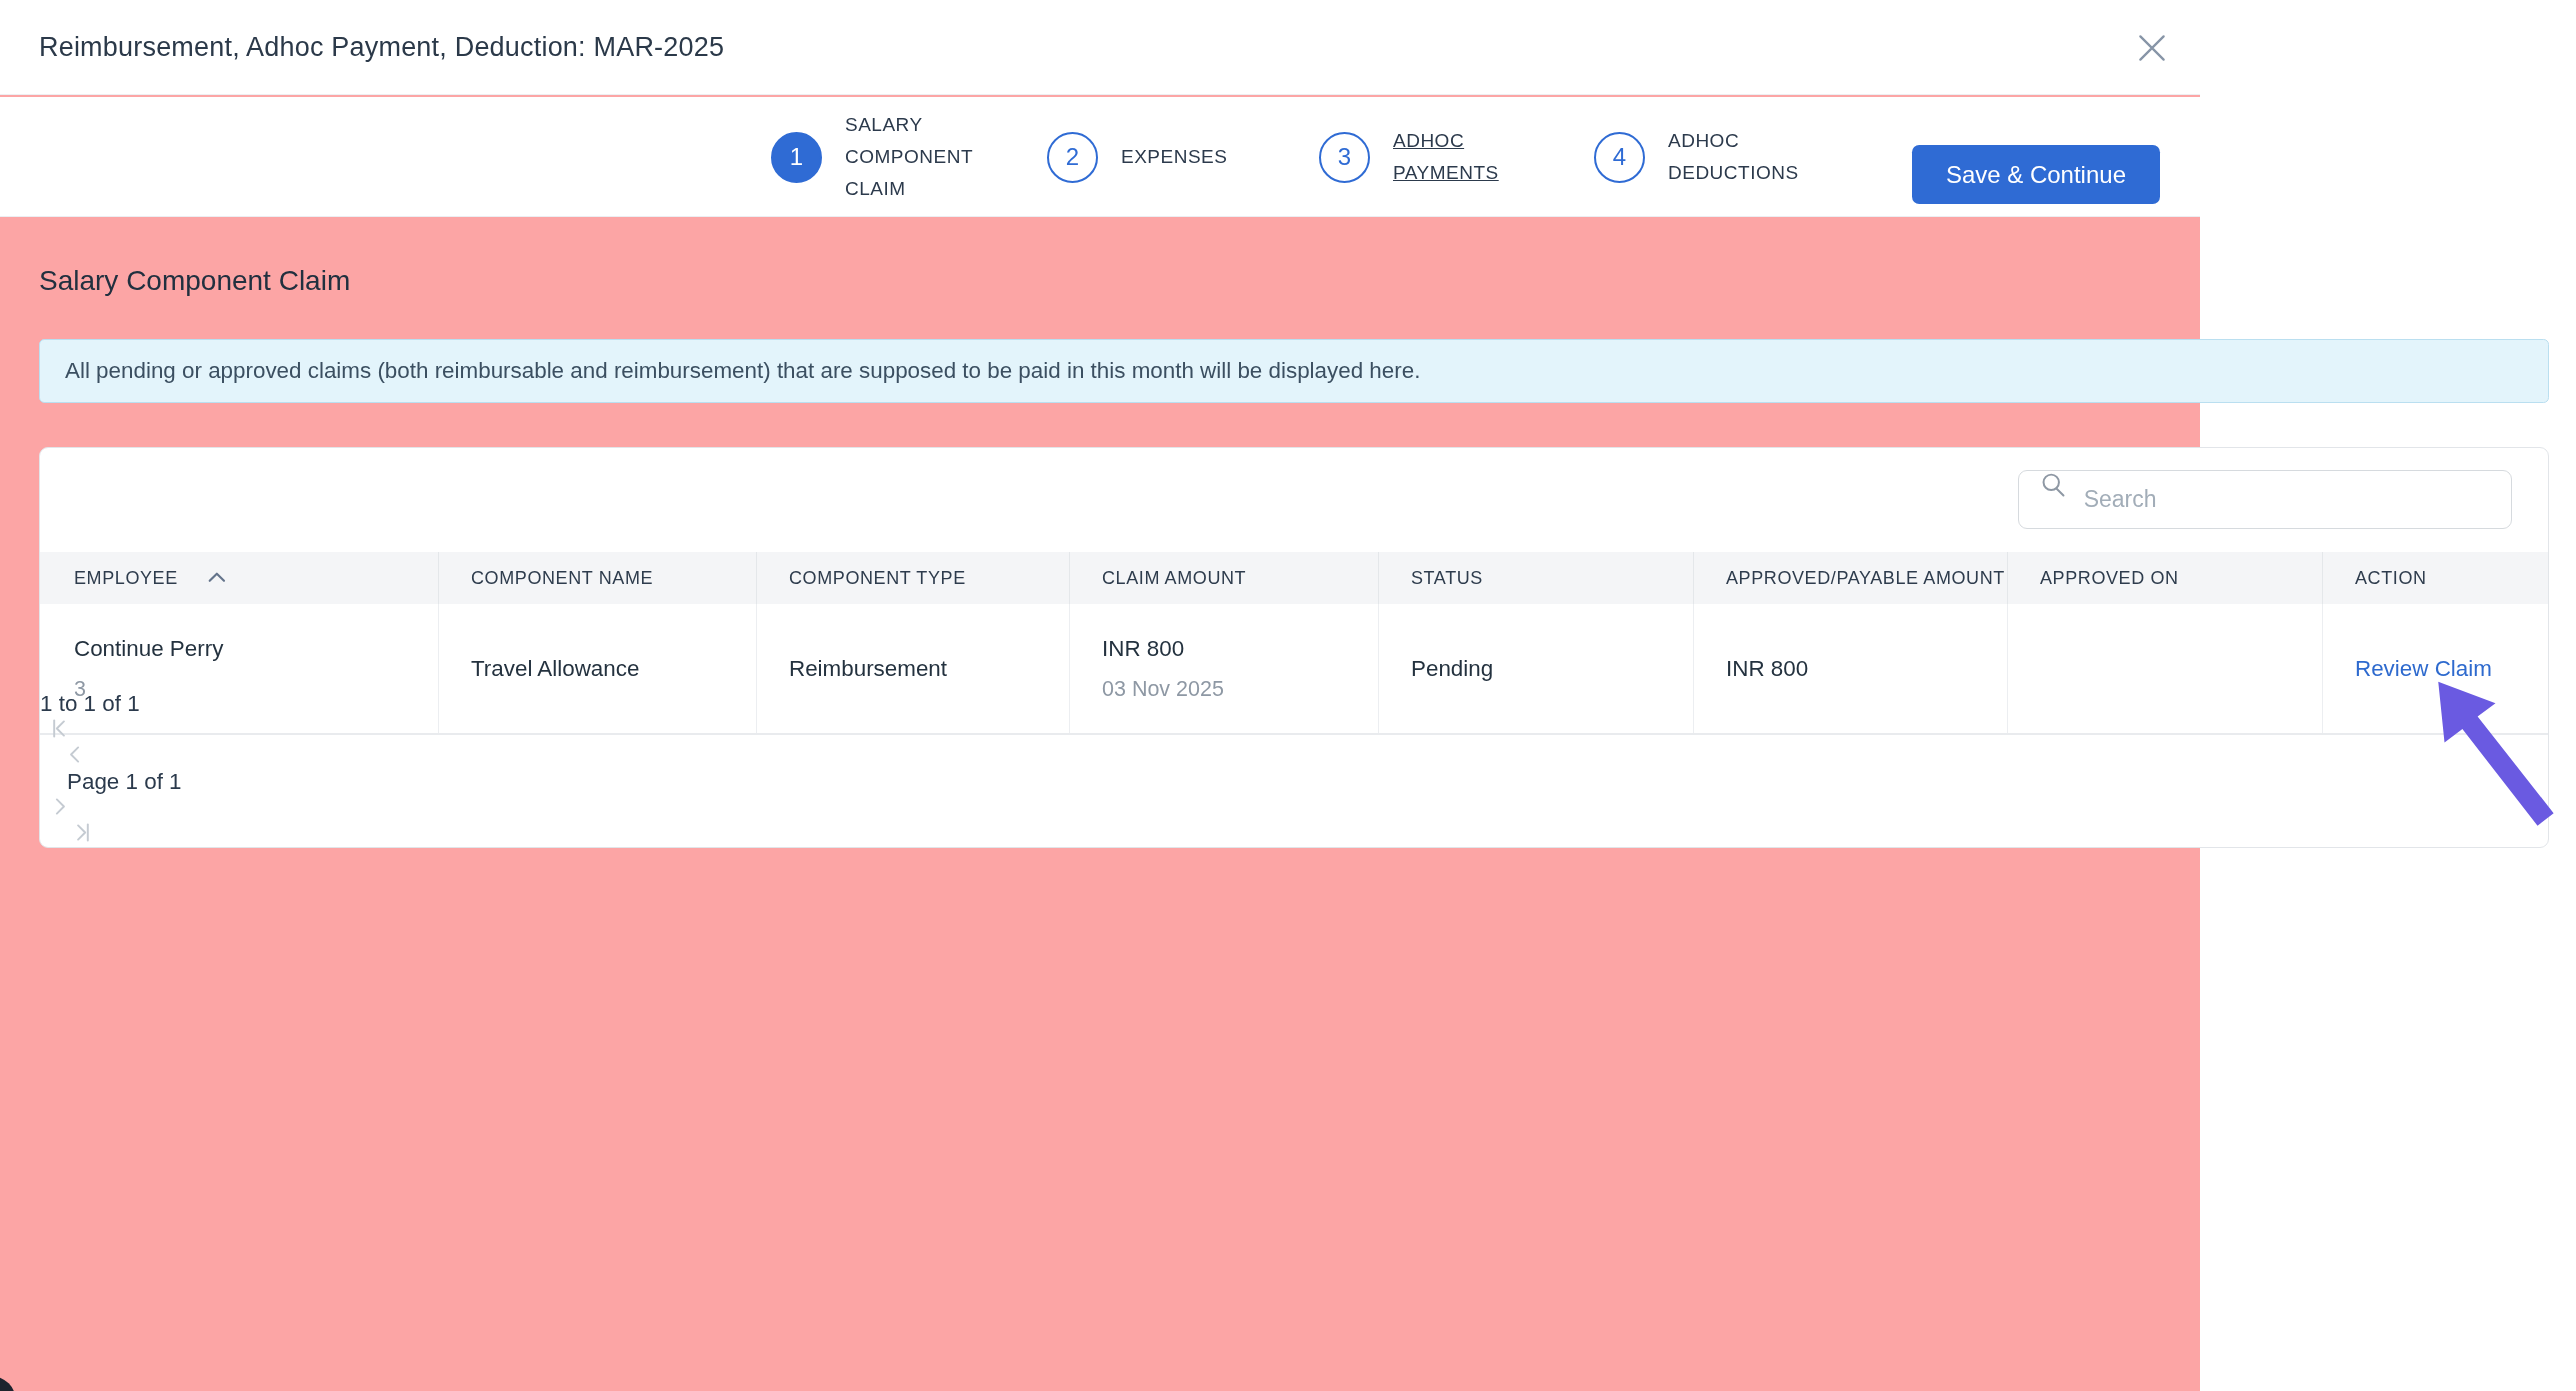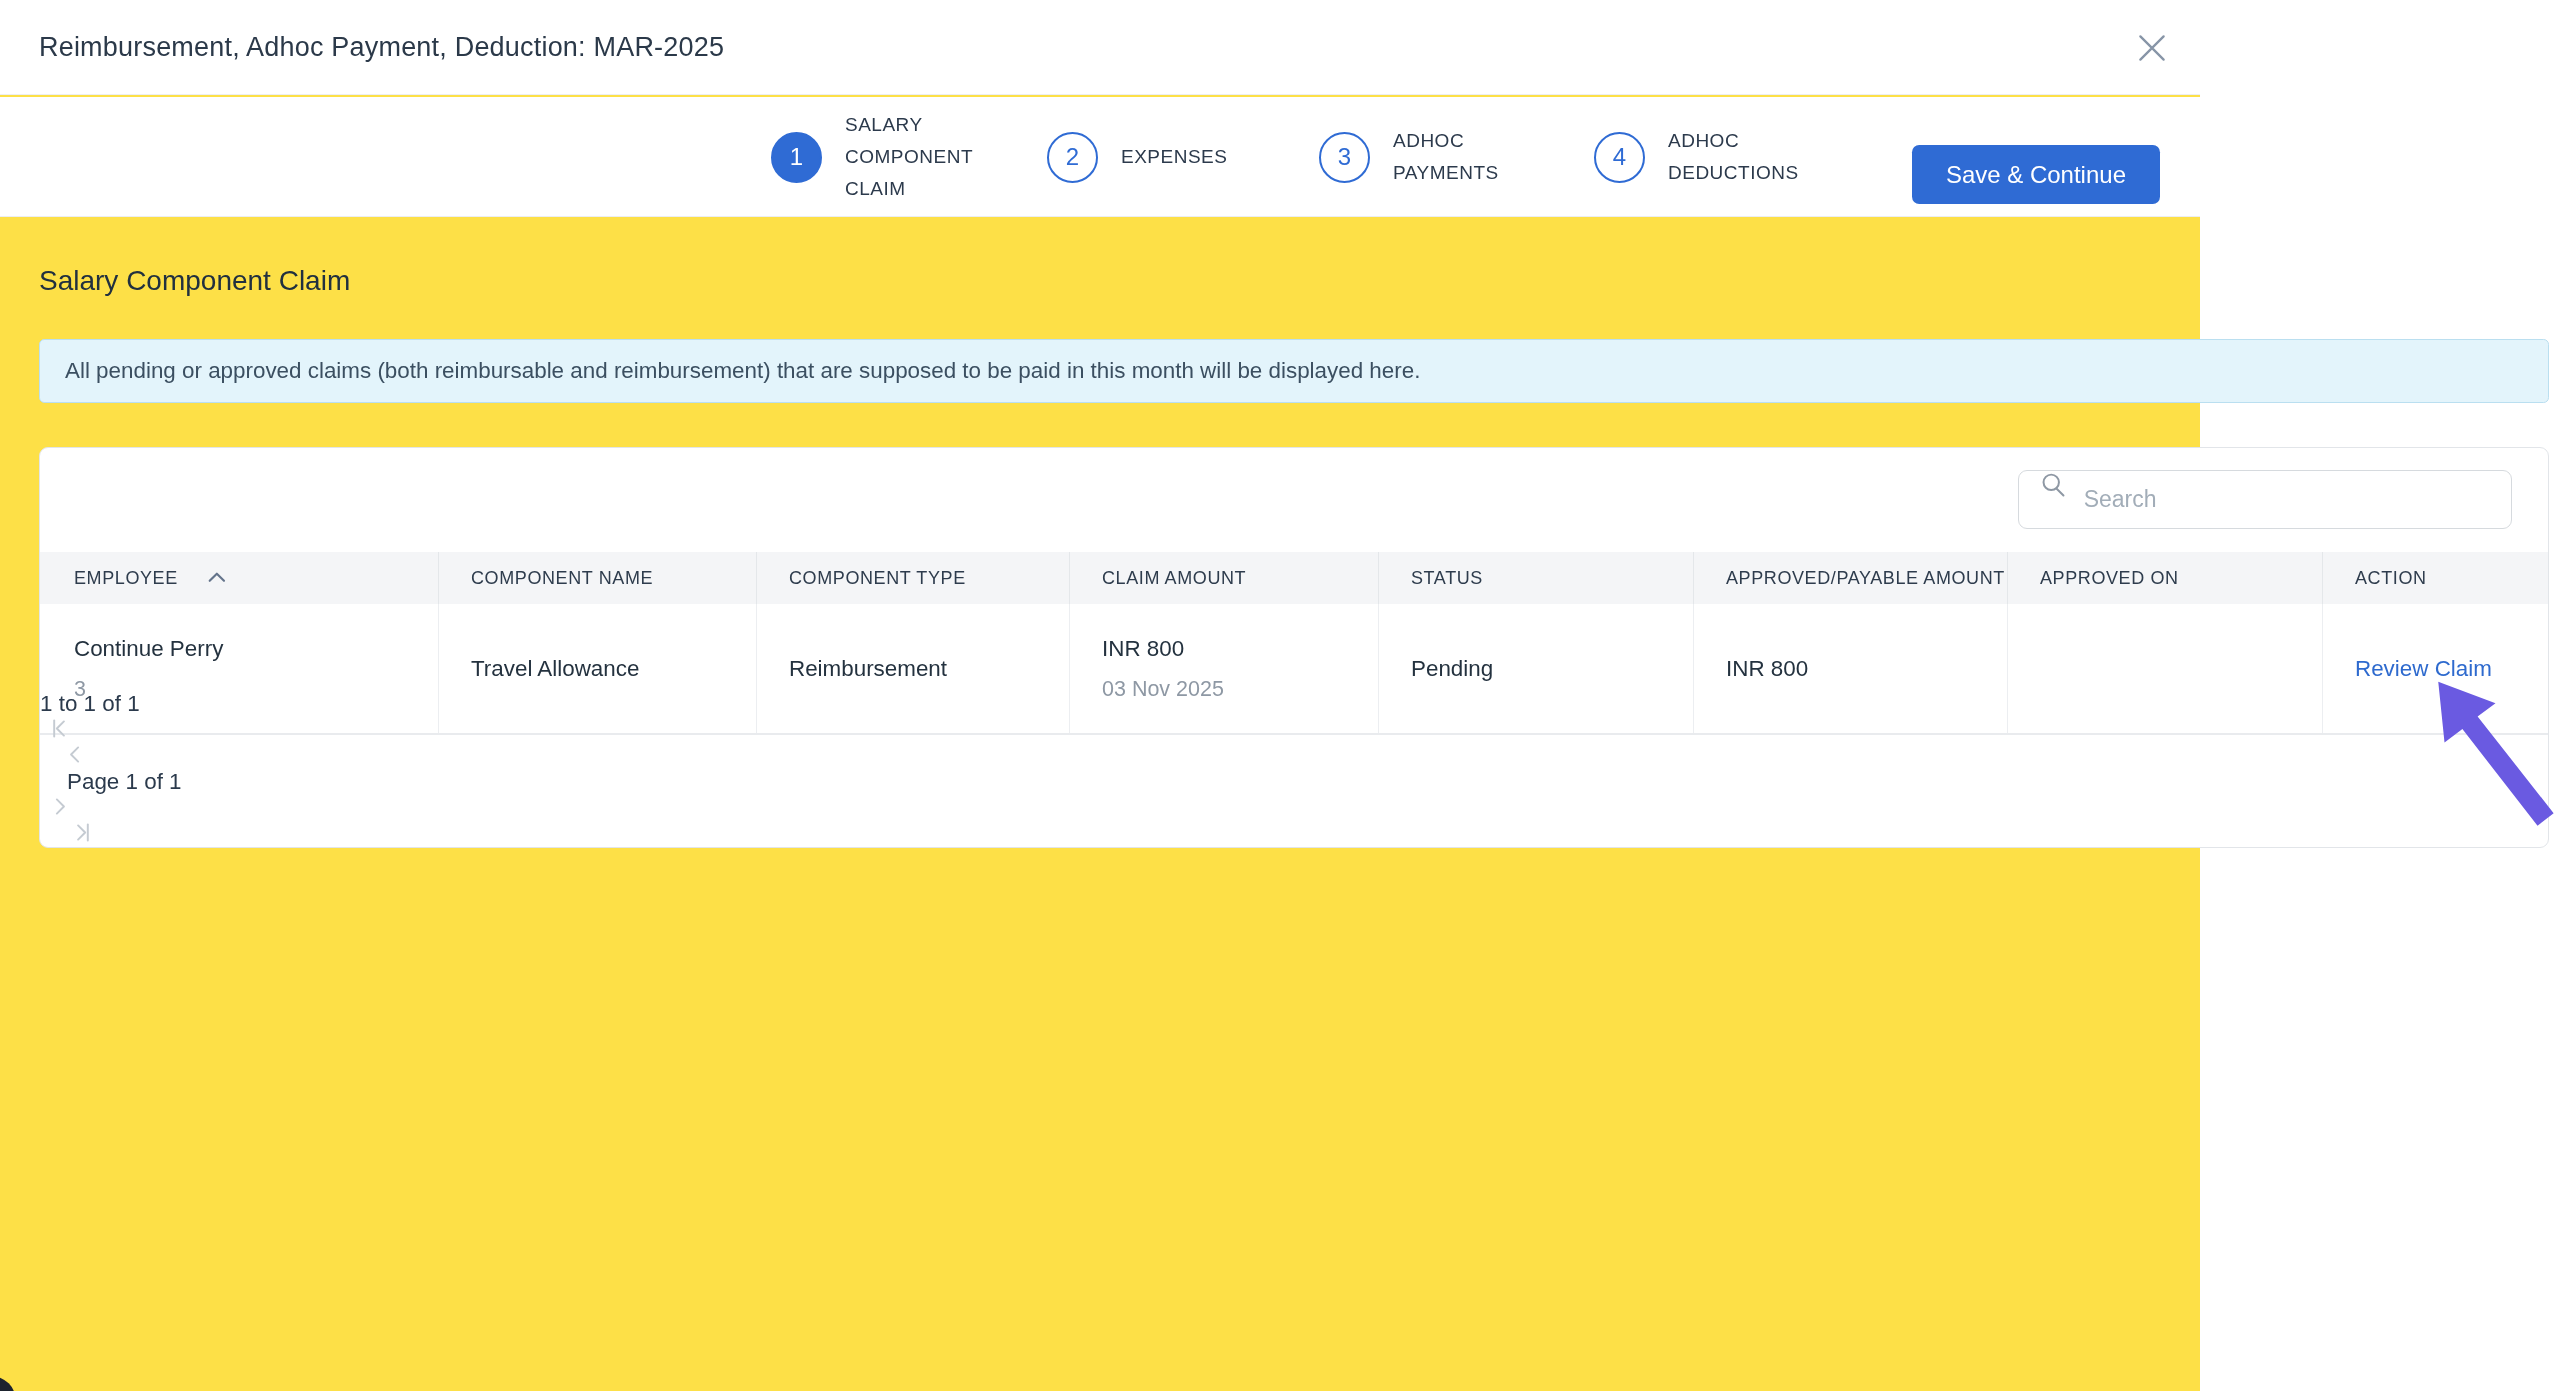--- a/index.html
+++ b/index.html
@@ -1,37 +1,37 @@
 <!DOCTYPE html>
 <html style="--color-primary: #2f6bd4; --color-link: #2e6ace; --color-arrow: #6a5ae1; --color-banner_bg: #e3f4fb; --color-banner_border: #badff0; --color-header_bg: #f4f5f7; --color-text_dark: #28394b; --color-text_muted: #8e98a4; --color-border: #e4e7ea; --color-icon_disabled: #c5cbd2; --color-close_icon: #8795a7; --color-corner_widget: #1d232e;font-size:14.3px"><head>
 <meta charset="utf-8">
 <style>
   * { margin:0; padding:0; box-sizing:border-box; }
   html,body { width:2576px; height:1392px; background:#ffffff; overflow:hidden;
               font-family:"Liberation Sans","DejaVu Sans",sans-serif; }
-  .page { position:relative; width:2200px; height:1392px; background:#fde047; }
+  .page { position:relative; width:2200px; height:1392px; background:#fca5a5; }
 
   
   .titlebar { position:absolute; top:0; left:0; right:0; height:95px; background:#fff;
               border-bottom:1.8px solid #edeff2; display:flex; align-items:center; }
   .modal-title { margin-left:39px; font-size:27px; font-weight:500; color:#2b3949; letter-spacing:0.2px; }
   .close-btn { position:absolute; right:29px; top:29.5px; width:39px; height:39px; display:flex;
                align-items:center; justify-content:center; cursor:pointer; background:none; border:none; }
 
   
   .stepperband { position:absolute; top:97px; left:0; right:0; height:120px; background:#fff;
                  border-bottom:1.8px solid #eceef2; }
   .step { position:absolute; top:0; height:120px; display:flex; align-items:center; gap:23px; cursor:pointer; }
   .step-1 { left:771px; } .step-2 { left:1047px; } .step-3 { left:1319px; } .step-4 { left:1594px; }
   .step-circle { width:51px; height:51px; border-radius:50%; display:flex; align-items:center;
                  justify-content:center; font-size:24px; flex:0 0 auto;
                  color:var(--color-primary,#2f6bd4); border:2.7px solid var(--color-primary,#2f6bd4); background:#fff; }
   .step.active .step-circle { background:var(--color-primary,#2f6bd4); color:#fff; }
   .step-label { font-size:19px; letter-spacing:0.5px; line-height:32px; color:#2c3a4c; text-transform:uppercase; }
-  .step-1 .step-label { width:143px; } .step-3 .step-label { width:134px; } .step-4 .step-label { width:165px; }
+  .step-1 .step-label { width:143px; } .step-3 .step-label { width:134px;text-decoration:underline; } .step-4 .step-label { width:165px; }
   .save-btn { position:absolute; right:40px; top:30px; height:59px; padding:0 34px; border:none;
               border-radius:7.2px; background:var(--color-primary,#2f6bd4); color:#fff; font-size:24px;
               font-family:inherit; cursor:pointer;margin-top:18px; }
 
   
   .section-heading { position:absolute; left:39px; top:265px; font-size:28px; font-weight:500; color:#21303f; }
   .info-banner { position:absolute; left:39px; top:339px; width:2510px; height:64px;
                  background:var(--color-banner_bg,#e3f4fb); border:1.8px solid var(--color-banner_border,#badff0);
                  border-radius:5.4px; display:flex; align-items:center; padding-left:25px;text-align:right; }
   .info-banner-text { font-size:22.4px; color:#3b4f61; }

